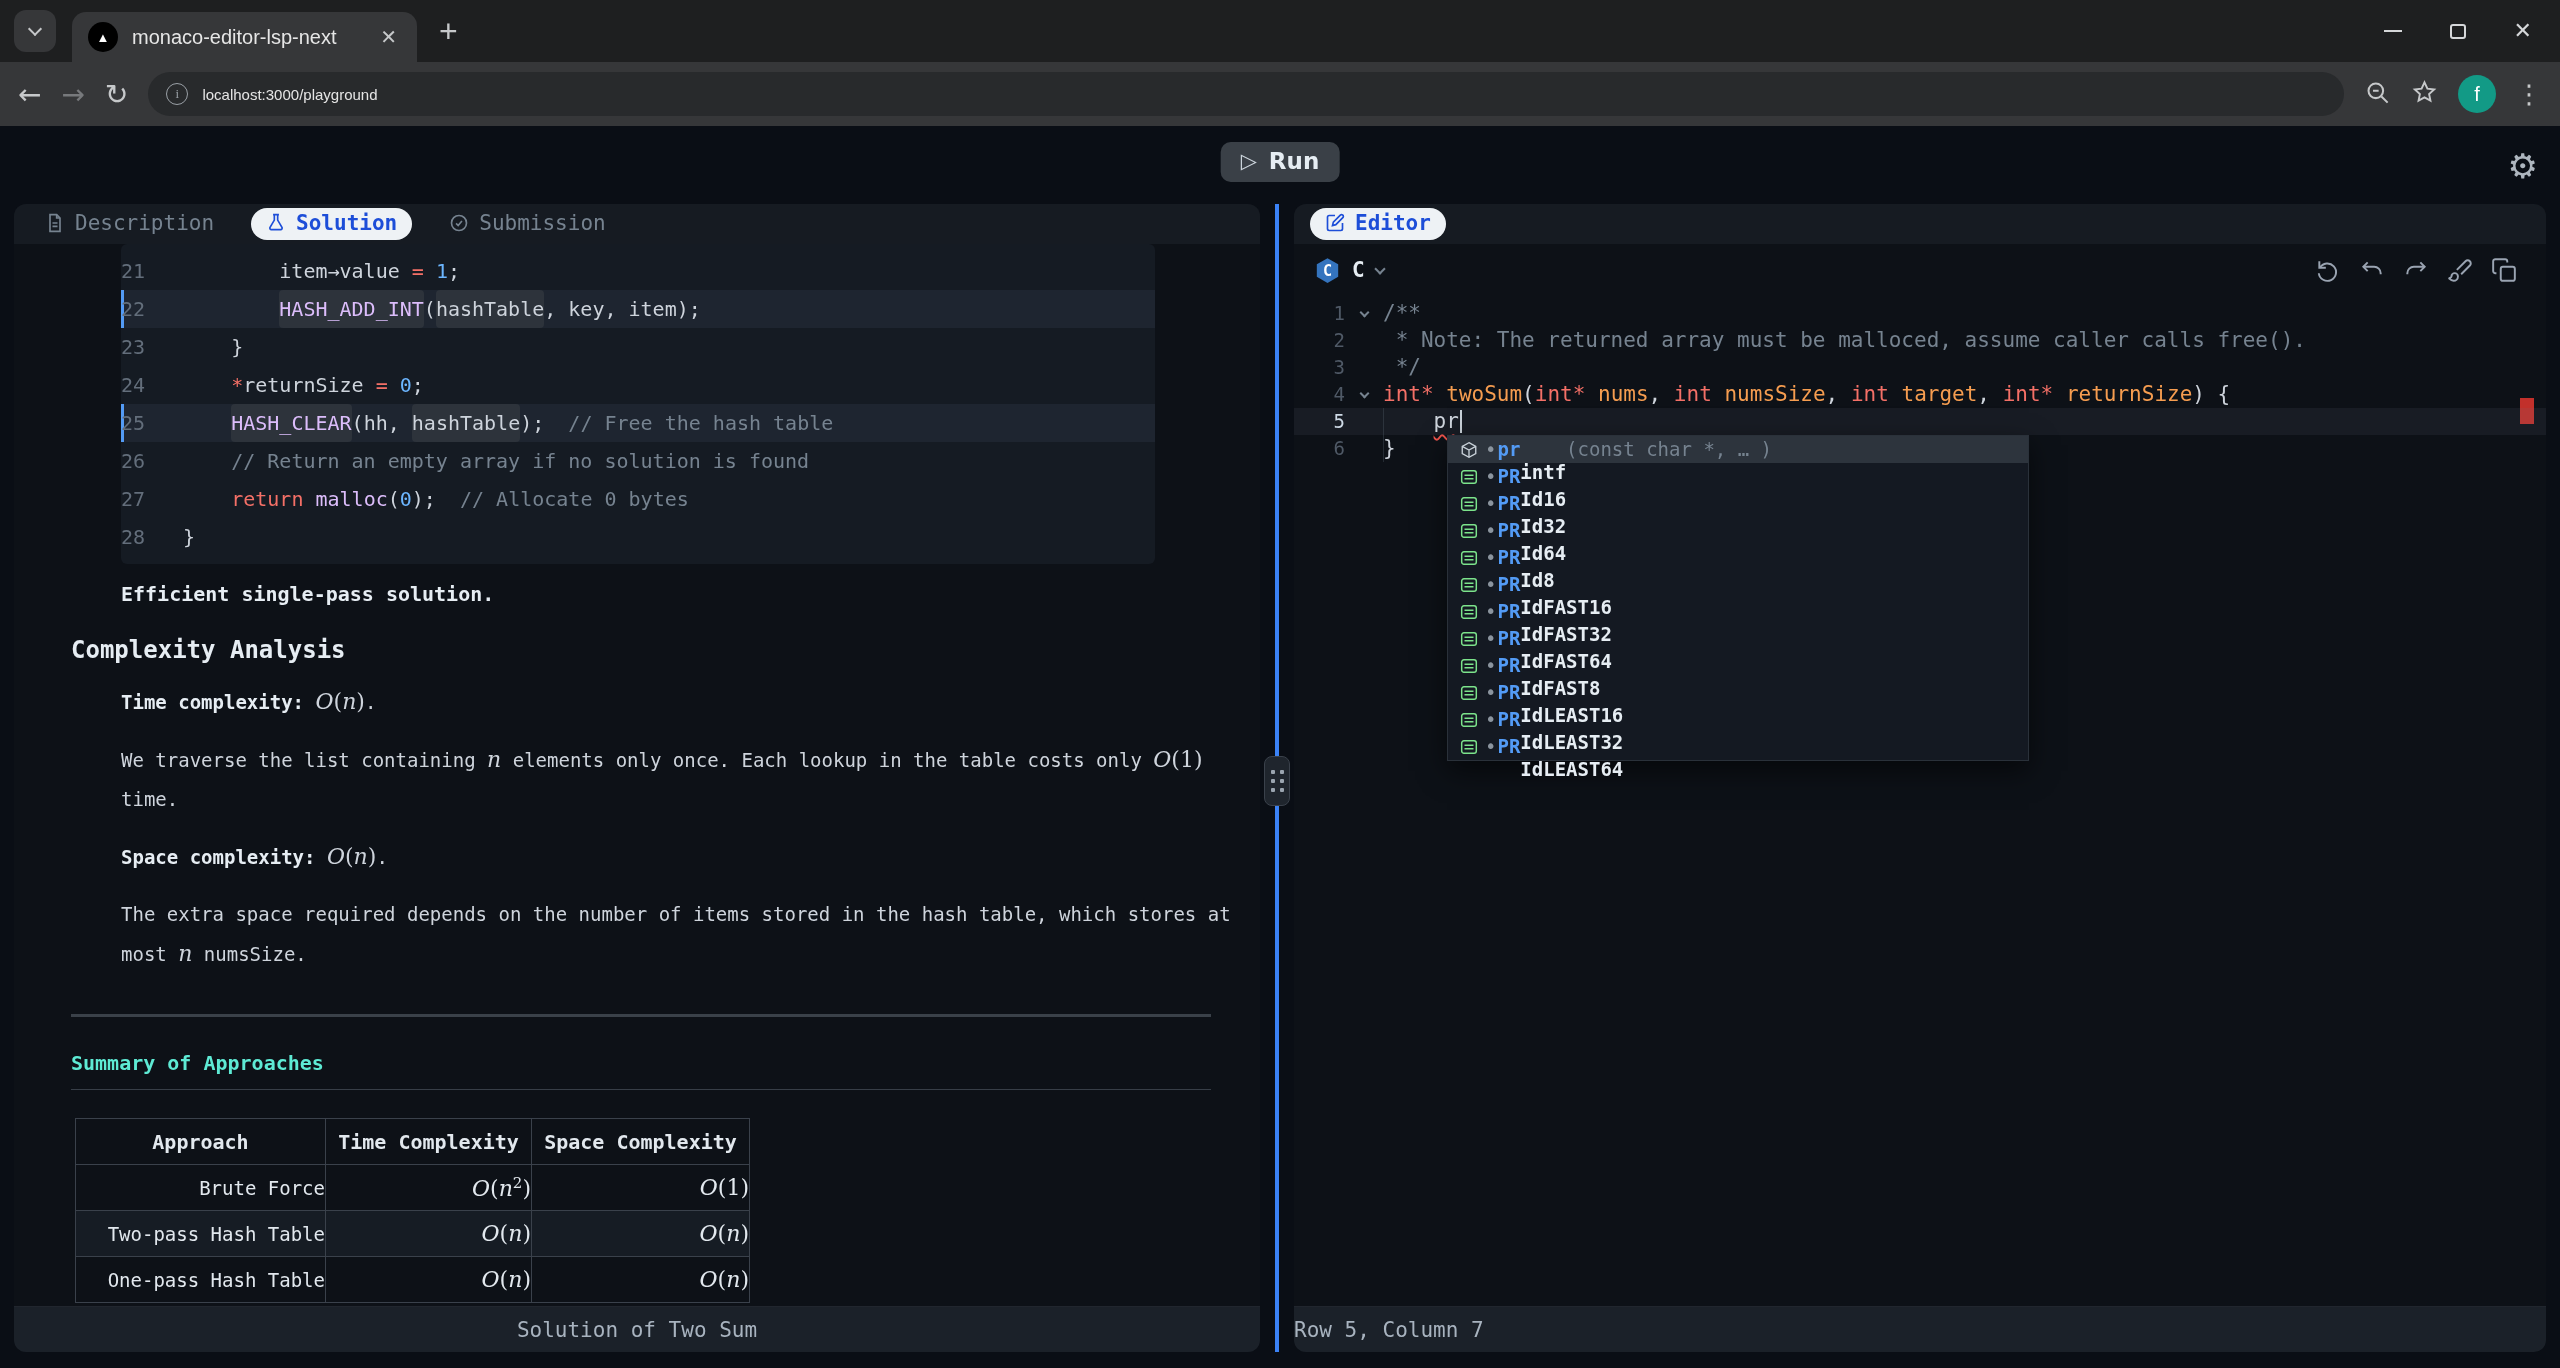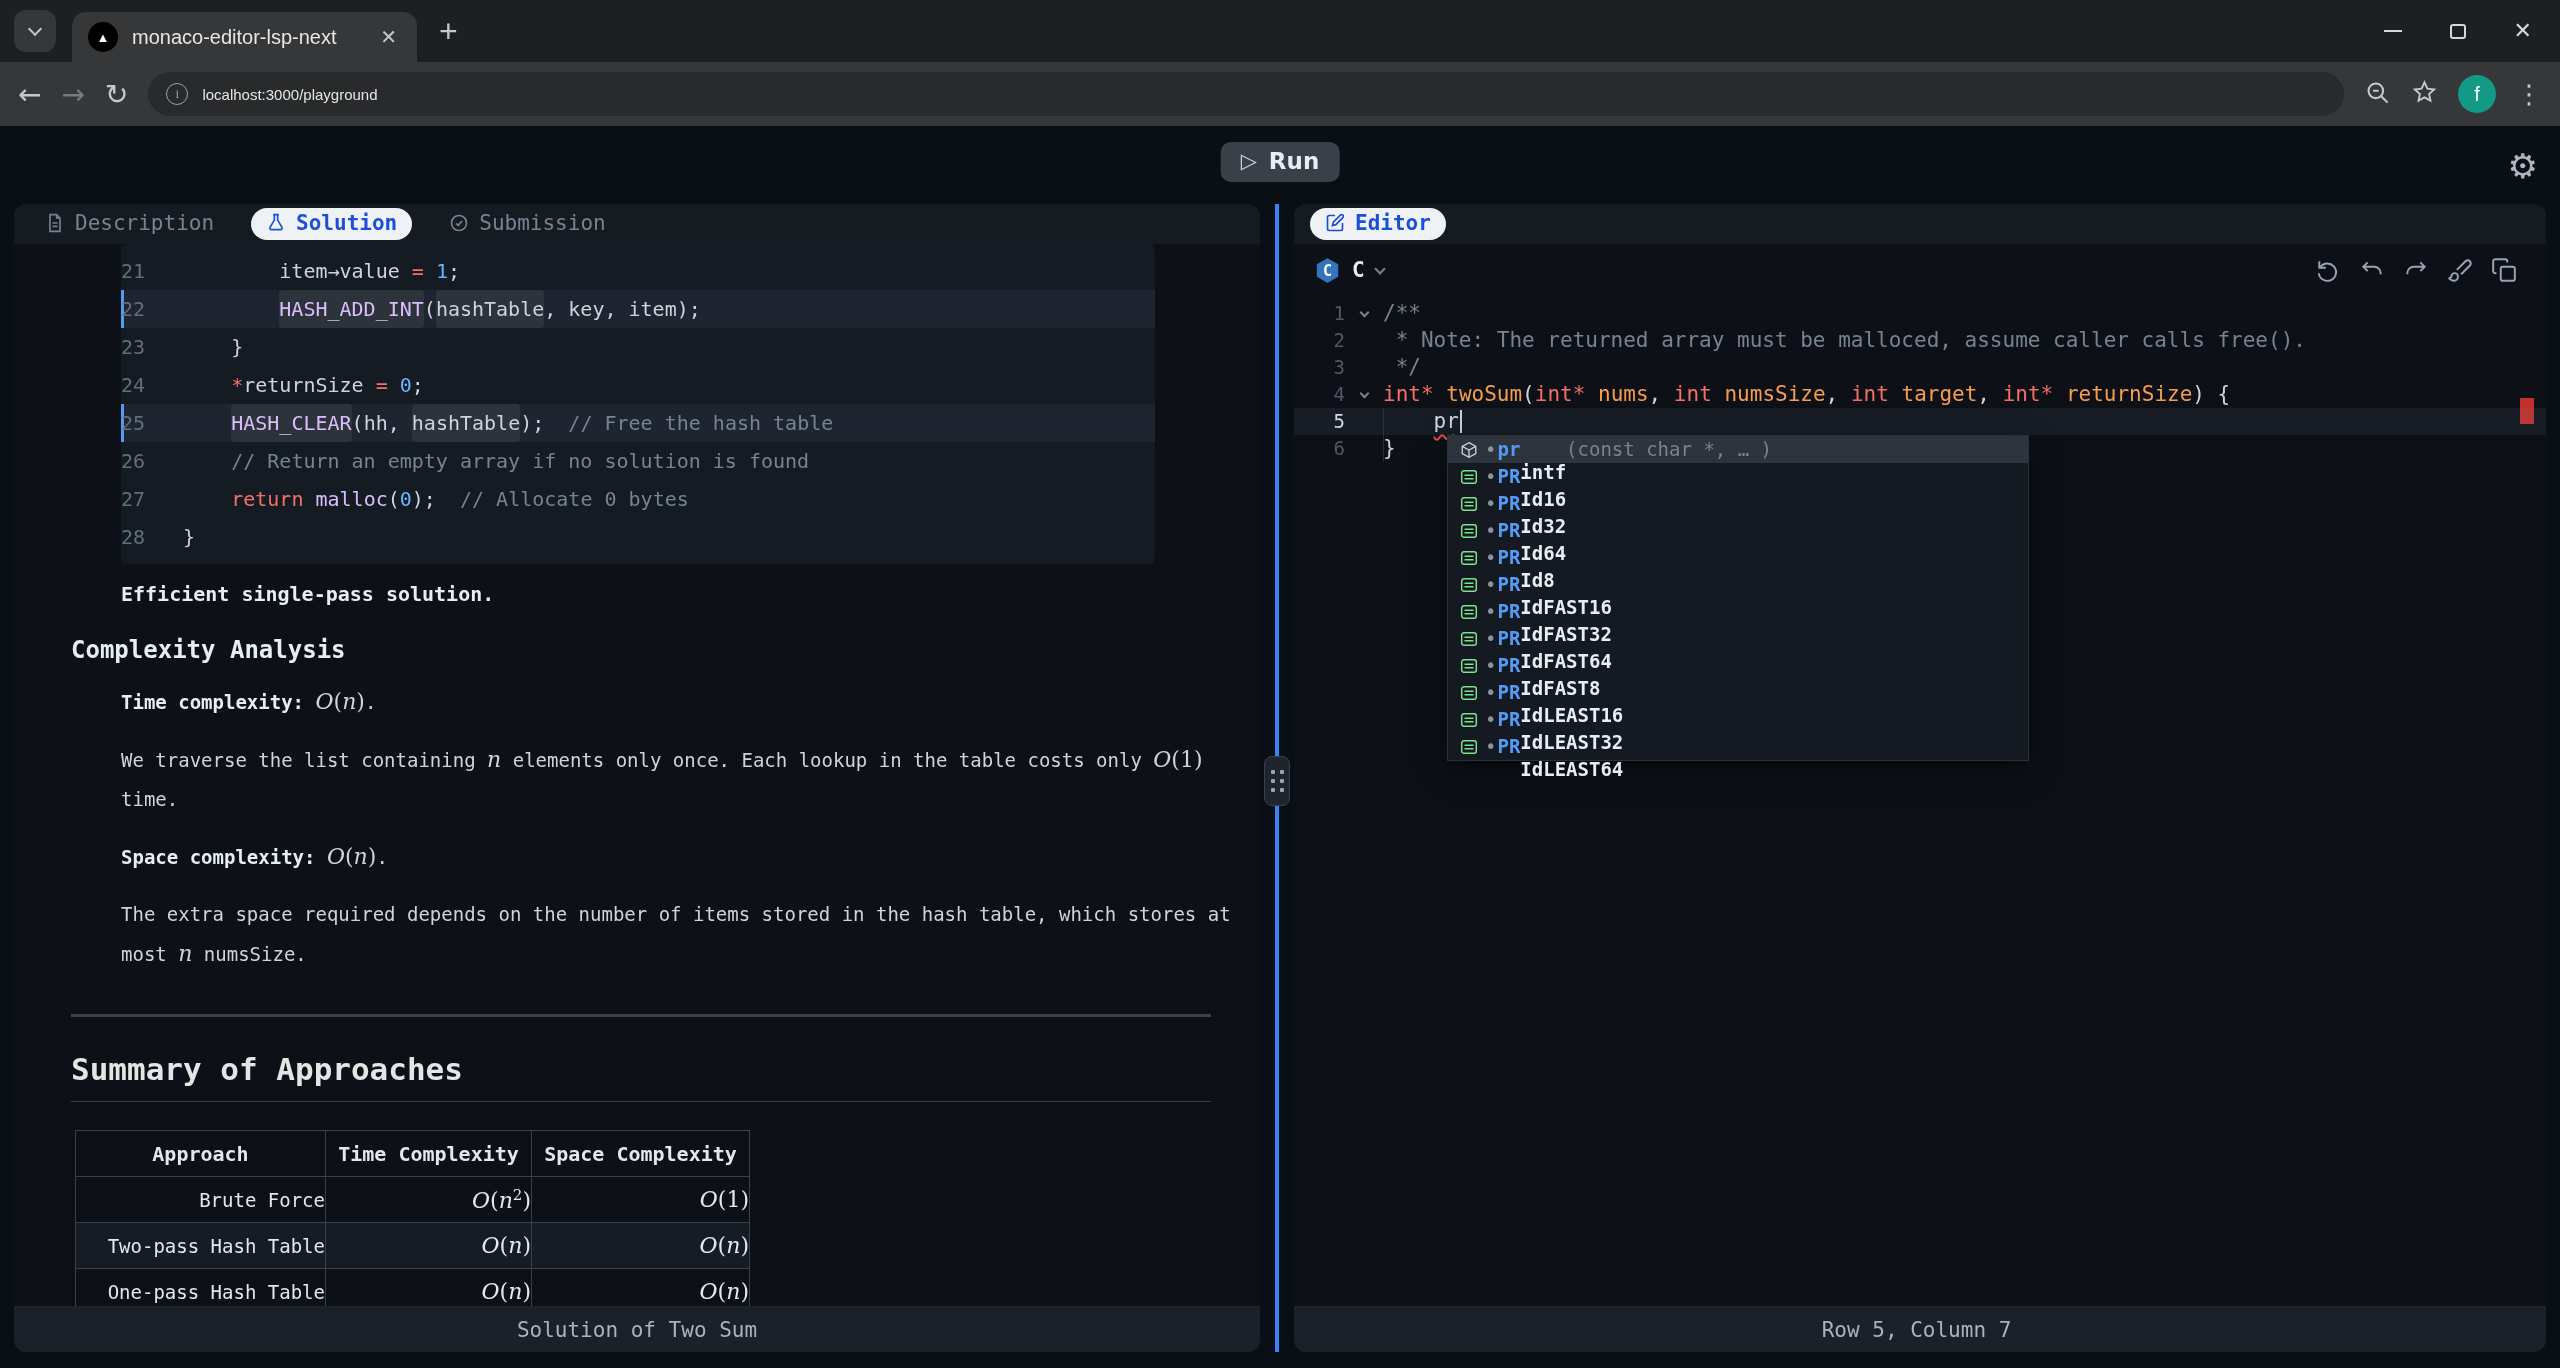--- a/index.html
+++ b/index.html
@@ -36,40 +36,40 @@
 
   .main { display:flex; margin:0 14px; height:1148px; }
   .panel { background:#0d1117; border-radius:12px; display:flex; flex-direction:column; overflow:hidden; }
   .panel.left { width:1246px; }
   .panel.right { width:1252px; }
   .panel-head { height:40px; background:#161b22; display:flex; align-items:center; padding:0 16px; gap:22px; flex:none; }
   .tabbtn { display:flex; align-items:center; gap:10px; color:#768390; font-size:21px; padding:3px 15px 5px; border-radius:999px; white-space:nowrap; }
   .tabbtn.active { background:#eef2f5; color:#1d4ed8; font-weight:bold; }
   .tabbtn svg { flex:none; }
   .panel-foot { height:46px; background:#1b2129; flex:none; display:flex; align-items:center; justify-content:center; color:#a8b3bf; font-size:21px; border-top:1px solid #21262e; }
-  .panel-foot.rightal { justify-content:center; padding-right:26px;padding-left:19px; }
+  .panel-foot.rightal { justify-content:flex-start; padding-right:26px; }
 
   
   .resizer { width:34px; position:relative; flex:none; }
   .rline { position:absolute; left:50%; margin-left:-2px; width:4px; top:0; bottom:0; background:#3b82f6; }
   .grip { position:absolute; left:50%; transform:translateX(-50%); top:552px; width:26px; height:50px; background:#1f252d; border:1px solid #3a414b; border-radius:8px; display:grid; grid-template-columns:repeat(2,4px); grid-template-rows:repeat(3,4px); gap:5px; align-content:center; justify-content:center; }
   .grip i { background:#9aa4af; border-radius:1px; }
 
   
   .panel-body { flex:1; overflow:hidden; padding-left:57px; position:relative; }
   pre.codeblock { margin:0 0 0 50px; width:1034px; background:#151b23; border-radius:6px; padding:8px 0; font-size:20px; line-height:38px; }
   .cl { display:flex; white-space:pre; }
   .cl.hl { background:#1e2530; box-shadow:inset 3px 0 0 #539bf5; }
   .cl .ln { width:48px; text-align:left; color:#636e7b; flex:none; margin-right:14px; }
   .t-p{color:#ced4dc} .t-k{color:#f47067} .t-f{color:#dcbdfb} .t-n{color:#6cb6ff} .t-o{color:#f69d50} .t-c{color:#768390}
   .t-wh{background:#2d333b;border-radius:4px}
   .t-e{color:#ced4dc; text-decoration:underline wavy #f0544c 1.5px; text-underline-offset:6px;}
   .note { margin:18px 0 0 50px; font-weight:bold; font-size:20px; color:#e6edf3; }
   .h-cx { margin:30px 0 0; font-size:24px; color:#e6edf3; }
-  .h-sum { margin:34px 0 0; font-size:31px; color:#e5e5e5; }
+  .h-sum { margin:34px 0 0; font-size:20px; color:#5eead4; }
   p.mdbody { margin:18px 0 0 50px; font-size:19px; line-height:39px; color:#ced4dc; width:1120px; }
   .seg-b { font-weight:bold; color:#e6edf3; }
   .math { font-family:"DejaVu Serif",serif; font-size:1.16em; }
   .math i { font-style:italic; }
   .math sup { font-size:0.68em; }
   hr.thick { margin:40px 0 0; border:0; height:3px; background:#3a4149; width:1140px; }
   hr.thin { margin:14px 0 0; border:0; height:1px; background:#373e47; width:1140px; }
   table.sum { margin:28px 0 0 4px; border-collapse:collapse; font-size:19px; color:#e2e8ee; }
   .sum th, .sum td { border:1px solid #3a414b; height:46px; }
   .sum th { font-weight:bold; text-align:center; font-size:20px; }

